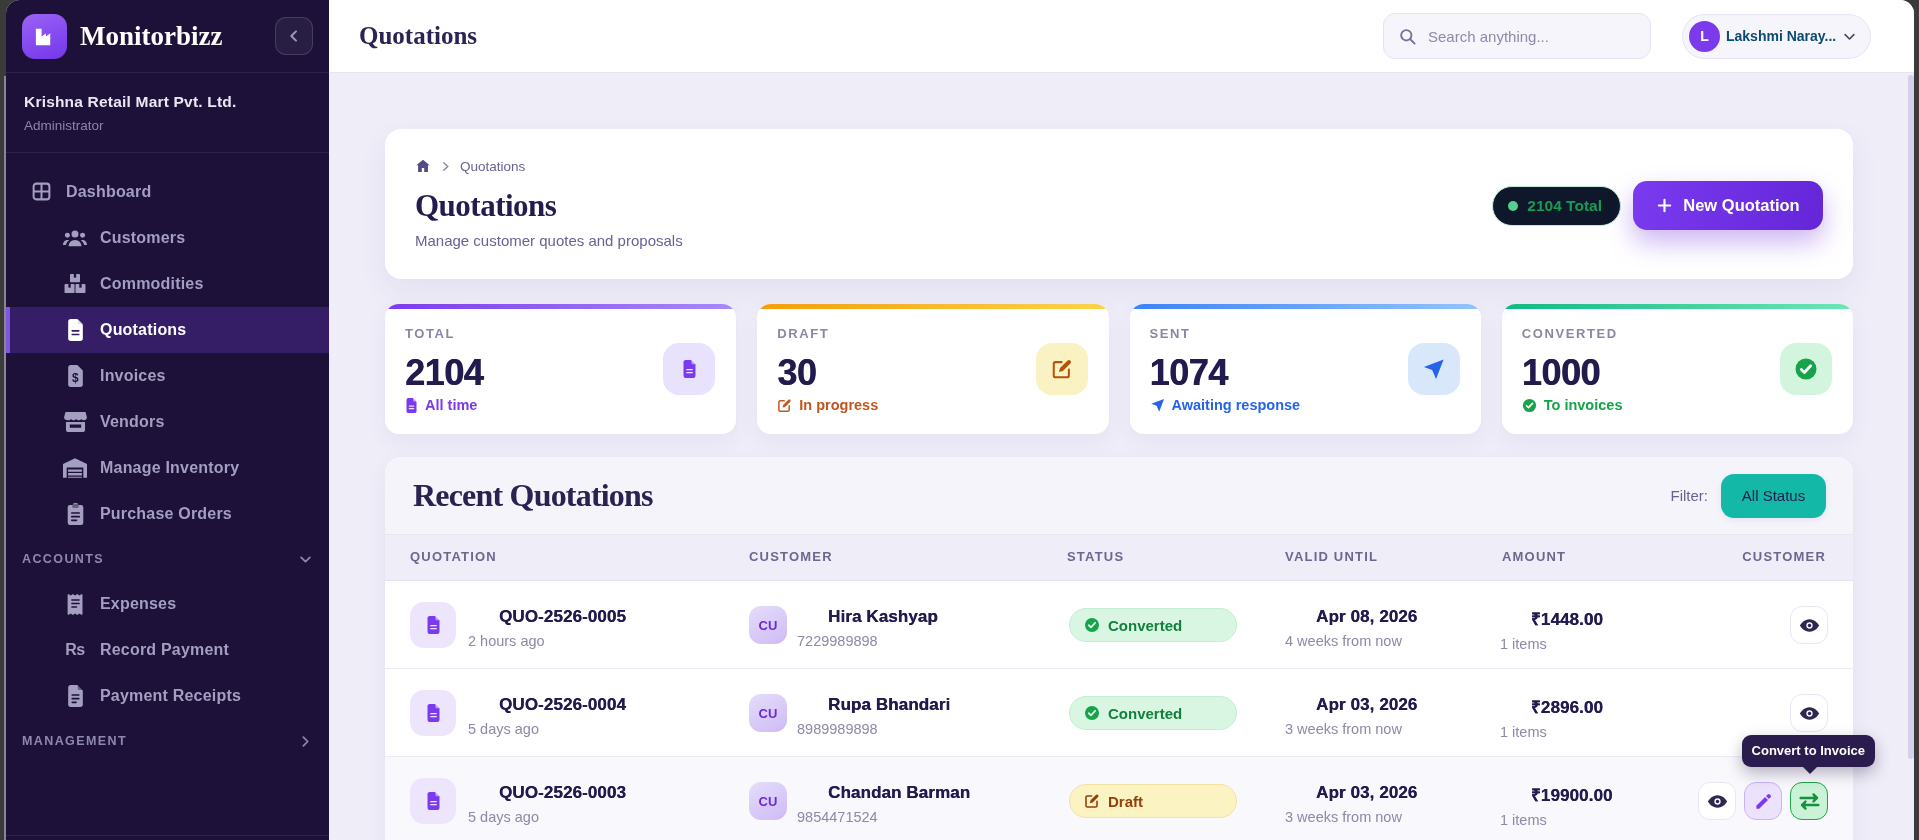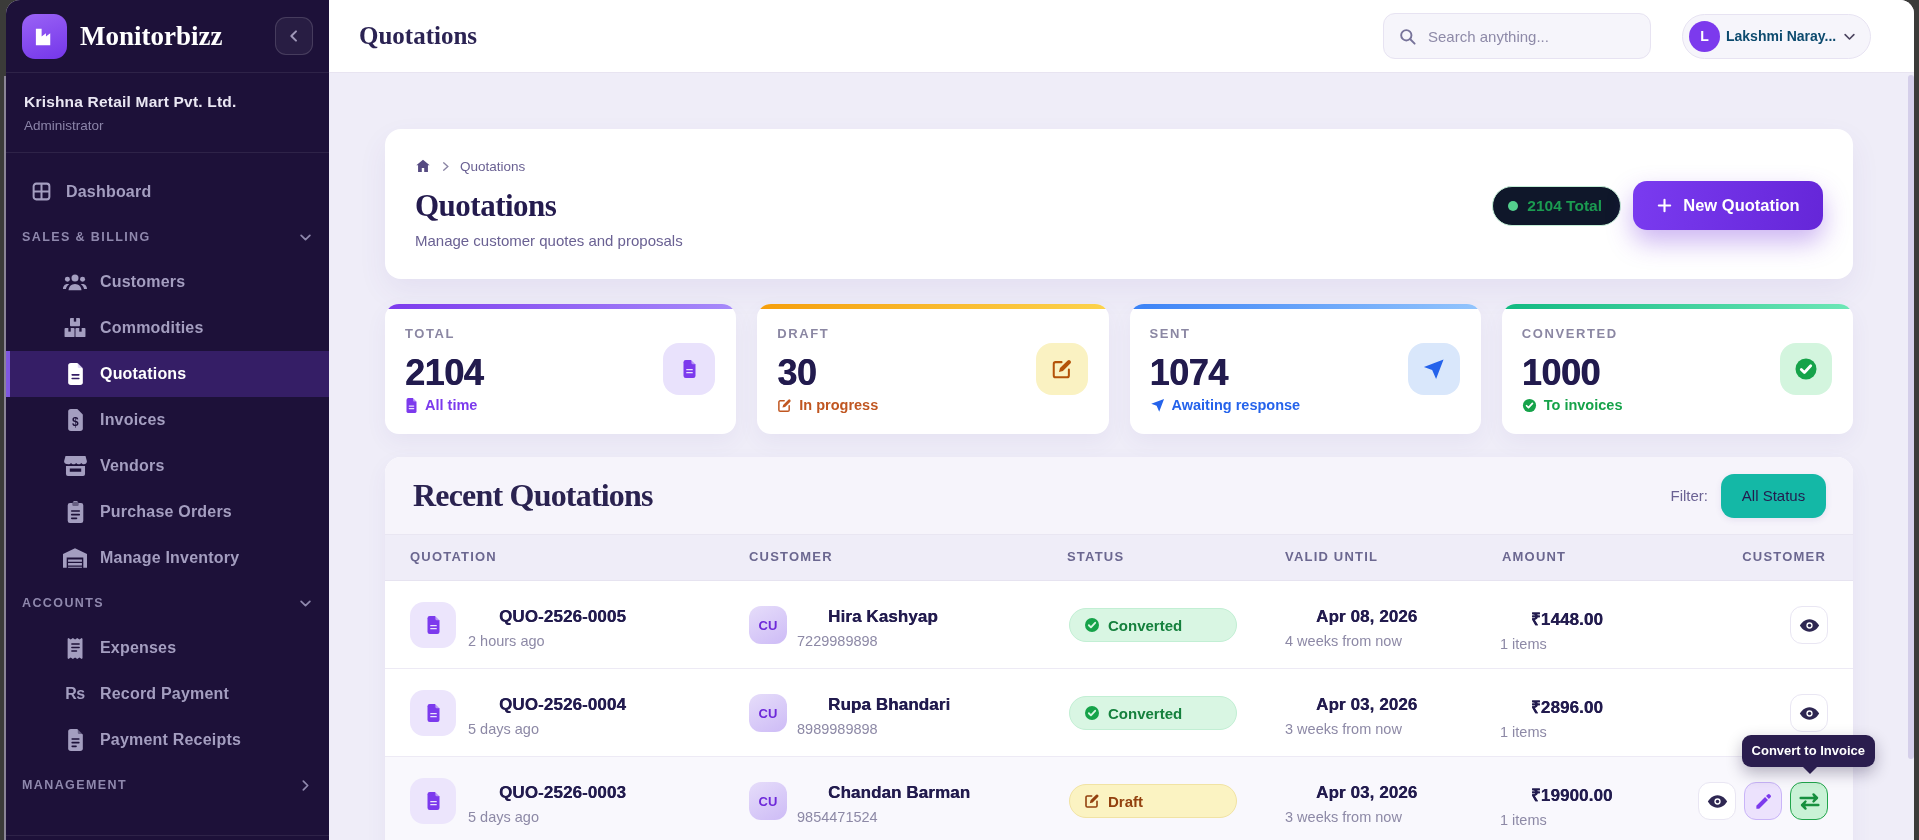--- a/index.html
+++ b/index.html
@@ -109,26 +109,20 @@
     <nav>
       <div class="item">
           <span class="ic">
             <svg width="21" height="21" viewBox="0 0 24 24" fill="none" stroke="#a49ec0" stroke-width="2.3">
               <rect x="3" y="3" width="18" height="18" rx="3"></rect>
               <path d="M3 12 H21 M12 3 V21"></path>
             </svg>
           </span>
           <span>Dashboard</span>
         </div>
-      <div class="sec">
-          <span>SALES &amp; BILLING</span>
-          <svg width="15" height="15" viewBox="0 0 24 24" fill="none" stroke="#8f88ad" stroke-width="2.8" stroke-linecap="round" stroke-linejoin="round">
-            <path d="M5 8.5 L12 15.5 L19 8.5"></path>
-          </svg>
-        </div>
       <div class="item sub">
           <span class="ic">
             <svg width="24" height="19" viewBox="0 0 26 20" fill="#a49ec0">
               <circle cx="13" cy="5.2" r="3.8"></circle>
               <path d="M6 18.5 c0-4 3.1-7 7-7 s7 3 7 7 z"></path>
               <circle cx="4.8" cy="6.5" r="2.7"></circle>
               <path d="M0 17 c0-3 2-5.4 4.8-5.4 .7 0 1.3 .15 1.9 .4 C4.6 13.5 3.4 15.6 3.2 17 z"></path>
               <circle cx="21.2" cy="6.5" r="2.7"></circle>
               <path d="M26 17 c0-3-2-5.4-4.8-5.4 -.7 0-1.3 .15-1.9 .4 2.1 1.5 3.3 3.6 3.5 5 z"></path>
             </svg>
@@ -172,38 +166,38 @@
           <span class="ic">
             <svg width="23" height="20" viewBox="0 0 24 21" fill="#a49ec0">
               <path d="M1.5 0 h21 l1.5 5.5 c0 1.8-1.4 3.2-3.2 3.2 -1.1 0-2.1-.6-2.7-1.4 -.6 .8-1.6 1.4-2.7 1.4 s-2.1-.6-2.7-1.4 c-.6 .8-1.6 1.4-2.7 1.4 s-2.1-.6-2.7-1.4 c-.6 .8-1.6 1.4-2.7 1.4 C1.4 8.7 0 7.3 0 5.5 Z"></path>
               <path d="M2 10.5 h20 V19 a2 2 0 0 1-2 2 H4 a2 2 0 0 1-2-2 Z M6 13 h12 v3.5 H6 z" fill-rule="evenodd"></path>
             </svg>
           </span>
           <span>Vendors</span>
         </div>
       <div class="item sub">
           <span class="ic">
+            <svg width="24" height="20" viewBox="0 0 26 21" fill="#a49ec0">
+              <path d="M13 0 L26 6.2 V21 h-4 V10 H4 V21 H0 V6.2 Z"></path>
+              <path d="M5.5 12 h15 V14.5 h-15 z M5.5 16 h15 V18.5 h-15 z M5.5 20 h15 V21 h-15 z"></path>
+            </svg>
+          </span>
+          <span>Manage Inventory</span>
+        </div>
+      <div class="item sub">
+          <span class="ic">
             <svg width="19" height="22" viewBox="0 0 20 24">
               <path fill="#a49ec0" d="M13.2 2.2 H16 a2.5 2.5 0 0 1 2.5 2.5 V21.5 A2.5 2.5 0 0 1 16 24 H4 a2.5 2.5 0 0 1-2.5-2.5 V4.7 A2.5 2.5 0 0 1 4 2.2 h2.8 a3.3 3.3 0 0 1 6.4 0z"></path>
               <rect x="6.5" y="0.8" width="7" height="4.6" rx="1.4" fill="#1d1139" opacity=".45"></rect>
               <rect x="5" y="10" width="10" height="1.8" rx=".9" fill="#1d1139"></rect>
               <rect x="5" y="14" width="10" height="1.8" rx=".9" fill="#1d1139"></rect>
               <rect x="5" y="18" width="7" height="1.8" rx=".9" fill="#1d1139"></rect>
             </svg>
           </span>
           <span>Purchase Orders</span>
-        </div>
-      <div class="item sub">
-          <span class="ic">
-            <svg width="24" height="20" viewBox="0 0 26 21" fill="#a49ec0">
-              <path d="M13 0 L26 6.2 V21 h-4 V10 H4 V21 H0 V6.2 Z"></path>
-              <path d="M5.5 12 h15 V14.5 h-15 z M5.5 16 h15 V18.5 h-15 z M5.5 20 h15 V21 h-15 z"></path>
-            </svg>
-          </span>
-          <span>Manage Inventory</span>
         </div>
       <div class="sec">
           <span>ACCOUNTS</span>
           <svg width="15" height="15" viewBox="0 0 24 24" fill="none" stroke="#8f88ad" stroke-width="2.8" stroke-linecap="round" stroke-linejoin="round">
             <path d="M5 8.5 L12 15.5 L19 8.5"></path>
           </svg>
         </div>
       <div class="item sub">
           <span class="ic">
             <svg width="17" height="21" viewBox="0 0 18 24">

